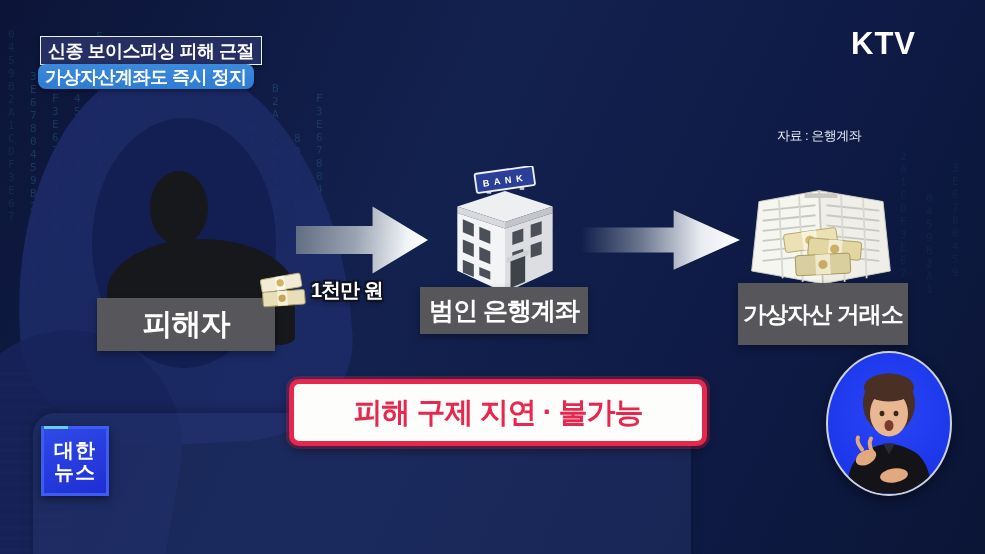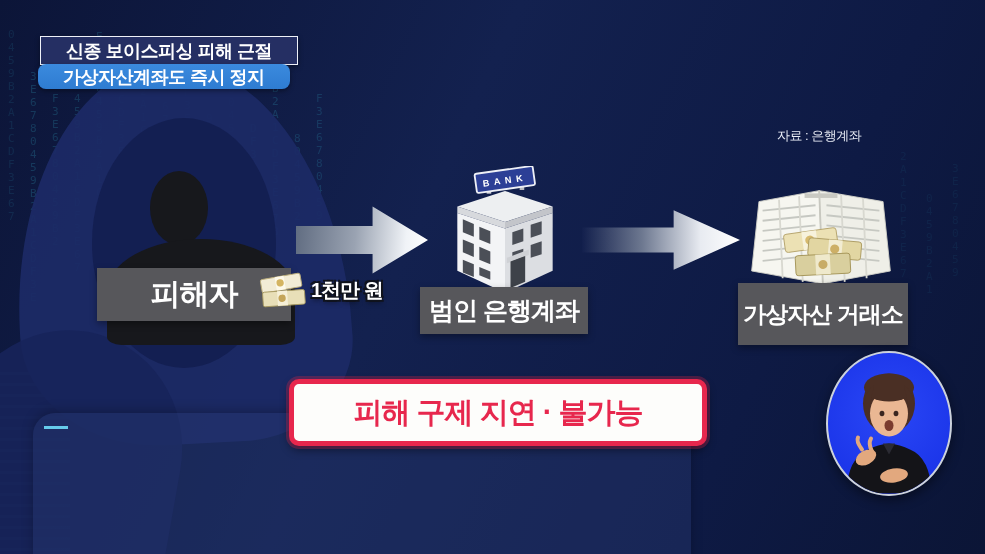--- a/index.html
+++ b/index.html
@@ -28,21 +28,21 @@
     left:92px;top:118px;width:184px;height:250px;background:#131e50;
     border-radius:50%;opacity:.9;
   }
   .hood-corner{
     left:-48px;top:330px;width:230px;height:240px;background:#17235a;opacity:.9;
     border-radius:50% 50% 0 0;transform:rotate(10deg);
   }
 
   
   .banner{display:flex;align-items:center;color:#fff;font-weight:700;font-size:18px;
-    padding:0 25px;letter-spacing:-0.5px;}
+    padding:0 7px;letter-spacing:-0.5px;}
   .banner1{left:40px;top:36px;height:27px;background:var(--banner1-bg);
     border:1.5px solid #eef1f8;box-shadow:0 2px 5px rgba(0,0,0,.4);}
   .banner2{left:38px;top:64px;height:25px;
     background:linear-gradient(180deg,#3b8ade,var(--banner2-bg));
     box-shadow:0 2px 5px rgba(0,0,0,.4);border-radius:8px;}
 
   .ktv{left:851px;top:26px;color:#fff;font-size:31px;font-weight:700;letter-spacing:1px;}
 
   
   .title{
@@ -55,21 +55,21 @@
   
   .sil-head{left:150px;top:171px;width:58px;height:74px;background:#17181c;border-radius:50%;}
   .sil-body{left:107px;top:239px;width:188px;height:106px;background:#17181c;
     border-radius:52% 52% 8% 8%;}
 
   
   .glabel{
     background:var(--label-gray-bg);color:#fff;display:flex;align-items:center;justify-content:center;
     text-align:center;font-weight:700;box-shadow:0 3px 7px rgba(0,0,0,.35);letter-spacing:-1px;
   }
-  .victim-label{left:97px;top:268px;width:194px;height:53px;font-size:30px;}
+  .victim-label{left:97px;top:298px;width:178px;height:53px;font-size:30px;}
   .bank-label{left:420px;top:287px;width:168px;height:47px;font-size:25px;text-align:center;}
   .exchange-label{left:738px;top:283px;width:170px;height:62px;font-size:23px;line-height:27px;flex-direction:column;}
 
   
   .flow-arrow{
     clip-path:polygon(0 30%,58% 30%,58% 2%,100% 50%,58% 98%,58% 70%,0 70%);
   }
   .arrow1{left:296px;top:205px;width:132px;height:70px;
     background:linear-gradient(95deg,var(--arrow-silver-dark) 0%,#9aa3b2 45%,var(--arrow-silver-light) 82%,#ffffff 100%);}
   .arrow2{left:582px;top:209px;width:158px;height:62px;
@@ -373,20 +373,21 @@
 
   <div class="abs bottom-panel"></div>
 
   <div class="abs banner banner1">
     <span>신종 보이스피싱 피해 근절</span>
   </div>
   <div class="abs banner banner2">
     <span>가상자산계좌도 즉시 정지</span>
   </div>
 
+  <div class="abs ktv">KTV</div>
 
   <div class="abs source">자료 : 은행계좌</div>
 
   <div class="abs sil-head"></div>
   <div class="abs sil-body"></div>
   <div class="abs glabel victim-label">
     <span>피해자</span>
   </div>
 
   <div class="abs flow-arrow arrow1"></div>
@@ -480,20 +481,24 @@
     </g>
   </svg>
   <div class="abs glabel exchange-label">
     <span>가상자산 거래소</span>
   </div>
 
   <div class="abs warning">
     <span>피해 구제 지연 · 불가능</span>
   </div>
 
+  <div class="abs program-logo">
+    <span>대한</span>
+    <span>뉴스</span>
+  </div>
   <div class="abs logo-accent"></div>
 
   <div class="abs interpreter">
     <svg width="122" height="141" viewBox="0 0 122 140">
       <ellipse cx="61" cy="50" rx="26" ry="30" fill="#4a2f24"></ellipse>
       <ellipse cx="61" cy="60" rx="19" ry="23" fill="#eab793"></ellipse>
       <ellipse cx="61" cy="34" rx="25" ry="14" fill="#4a2f24"></ellipse>
       <path d="M36,56 Q36,38 46,32 L40,60 Z" fill="#4a2f24"></path>
       <path d="M86,56 Q86,38 76,32 L82,60 Z" fill="#4a2f24"></path>
       <ellipse cx="54" cy="60" rx="2.4" ry="2.8" fill="#3a2620"></ellipse>

